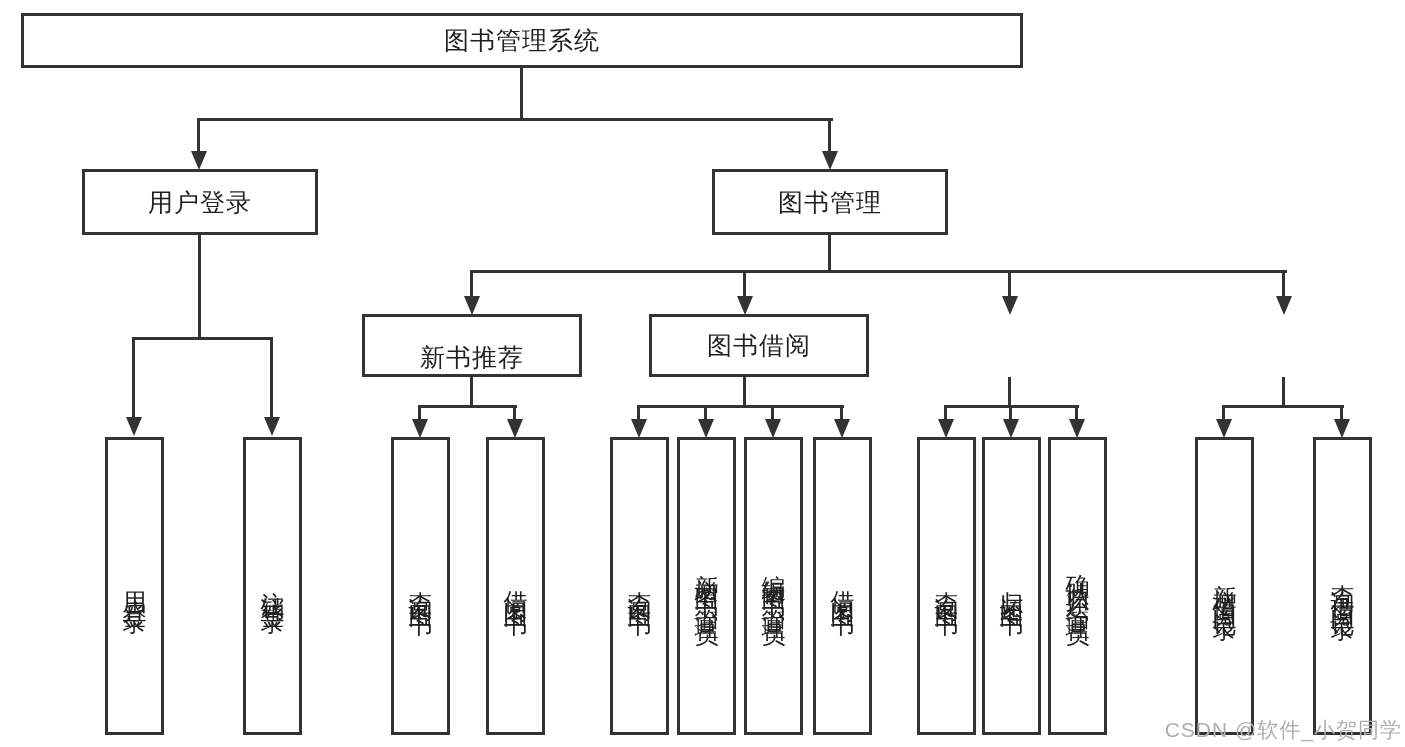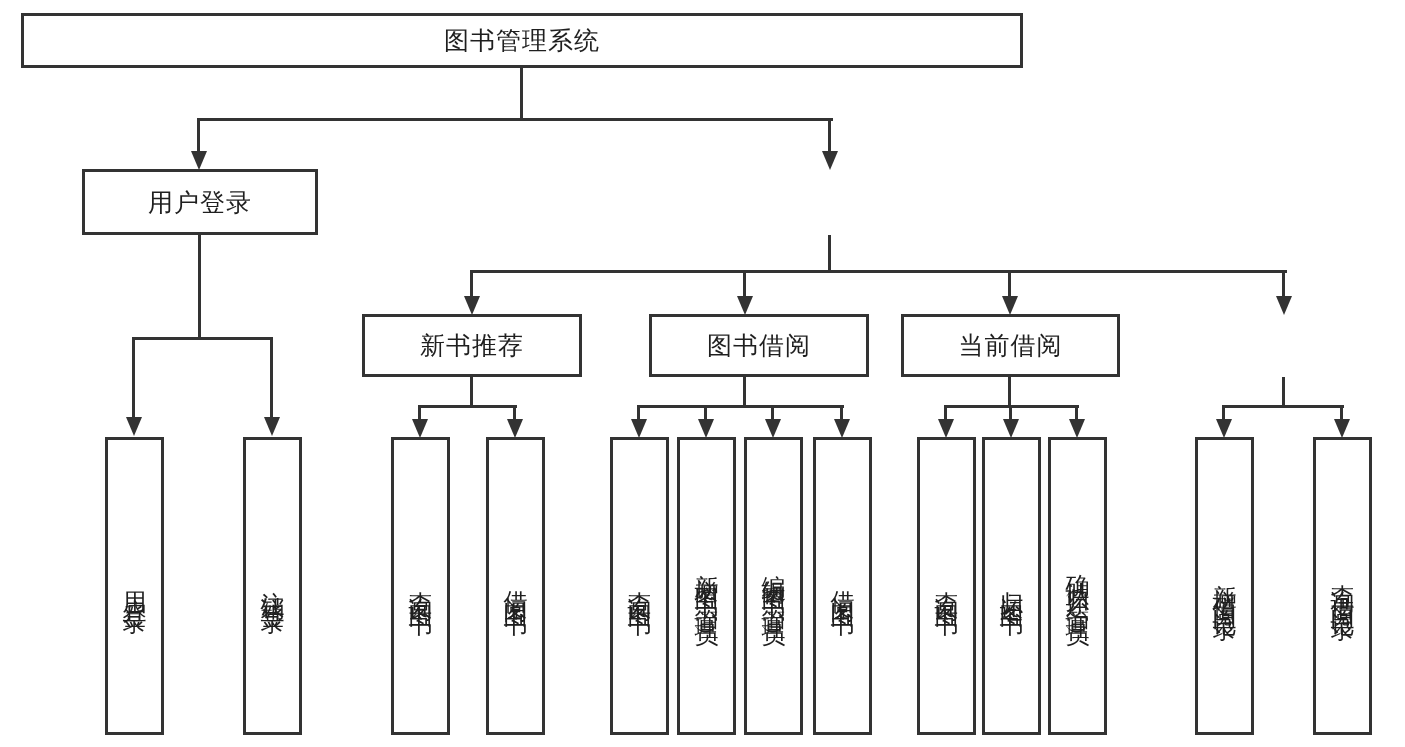--- a/index.html
+++ b/index.html
@@ -65,47 +65,47 @@
   <div class="vline" style="left:520px;top:68px;height:52px;"></div>
   <div class="hline" style="left:197px;top:118px;width:636px;"></div>
   <div class="vline" style="left:197px;top:118px;height:35px;"></div>
   <div class="arrow" style="left:191px;top:151px;"></div>
   <div class="vline" style="left:828px;top:118px;height:35px;"></div>
   <div class="arrow" style="left:822px;top:151px;"></div>
 
   <div class="box" style="left:82px;top:169px;width:236px;height:66px;">
     <span>用户登录</span>
   </div>
+  <div class="box" style="left:712px;top:169px;width:236px;height:66px;">
+    <span>图书管理</span>
+  </div>
 
   <div class="vline" style="left:198px;top:235px;height:104px;"></div>
   <div class="hline" style="left:132px;top:337px;width:141px;"></div>
   <div class="vline" style="left:132px;top:337px;height:81px;"></div>
   <div class="arrow" style="left:126px;top:417px;"></div>
   <div class="vline" style="left:270px;top:337px;height:81px;"></div>
   <div class="arrow" style="left:264px;top:417px;"></div>
 
   <div class="vline" style="left:828px;top:235px;height:37px;"></div>
   <div class="hline" style="left:470px;top:270px;width:817px;"></div>
   <div class="vline" style="left:470px;top:270px;height:28px;"></div>
   <div class="arrow" style="left:464px;top:296px;"></div>
   <div class="vline" style="left:743px;top:270px;height:28px;"></div>
   <div class="arrow" style="left:737px;top:296px;"></div>
   <div class="vline" style="left:1008px;top:270px;height:28px;"></div>
   <div class="arrow" style="left:1002px;top:296px;"></div>
   <div class="vline" style="left:1282px;top:270px;height:28px;"></div>
   <div class="arrow" style="left:1276px;top:296px;"></div>
 
-  <div class="box" style="left:362px;top:314px;width:220px;height:63px;">
+  <div class="box" style="left:362px;top:314px;width:220px;height:63px;align-items:flex-end;">
     <span>新书推荐</span>
   </div>
   <div class="box" style="left:649px;top:314px;width:220px;height:63px;">
     <span>图书借阅</span>
-  </div>
-  <div class="box" style="left:901px;top:314px;width:219px;height:63px;">
-    <span>当前借阅</span>
   </div>
 
   <div class="vline" style="left:470px;top:377px;height:30px;"></div>
   <div class="hline" style="left:418px;top:405px;width:99px;"></div>
   <div class="vline" style="left:418px;top:405px;height:16px;"></div>
   <div class="arrow" style="left:412px;top:419px;"></div>
   <div class="vline" style="left:513px;top:405px;height:16px;"></div>
   <div class="arrow" style="left:507px;top:419px;"></div>
 
   <div class="vline" style="left:743px;top:377px;height:30px;"></div>
@@ -172,14 +172,15 @@
     <span class="vtext">确认归还（管理员）</span>
   </div>
 
   <div class="box leaf" style="left:1195px;">
     <span class="vtext">新增借阅记录</span>
   </div>
   <div class="box leaf" style="left:1313px;">
     <span class="vtext">查询借阅记录</span>
   </div>
 
+  <div class="watermark">CSDN @软件_小贺同学</div>
 
 </div>
 
 </body></html>

